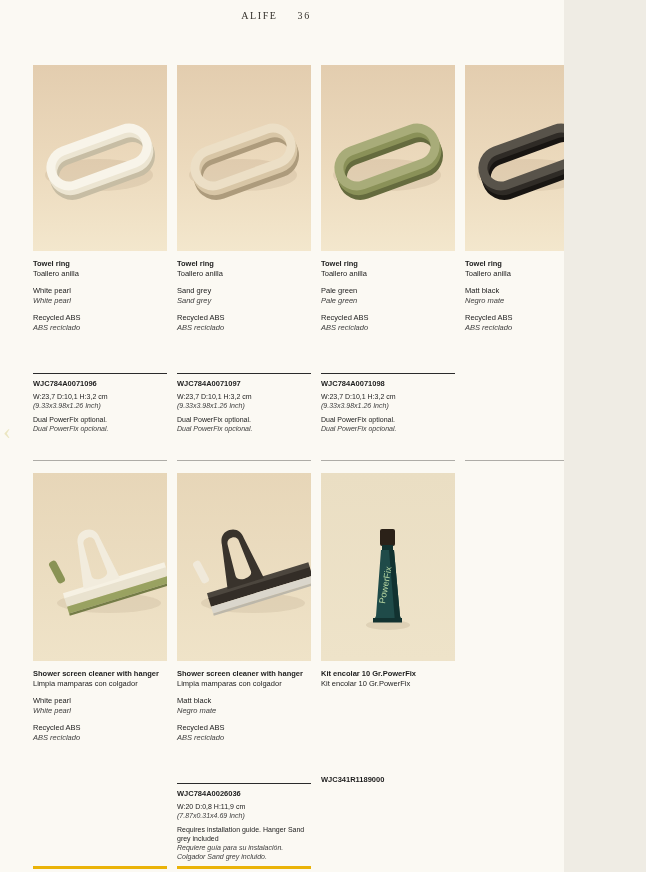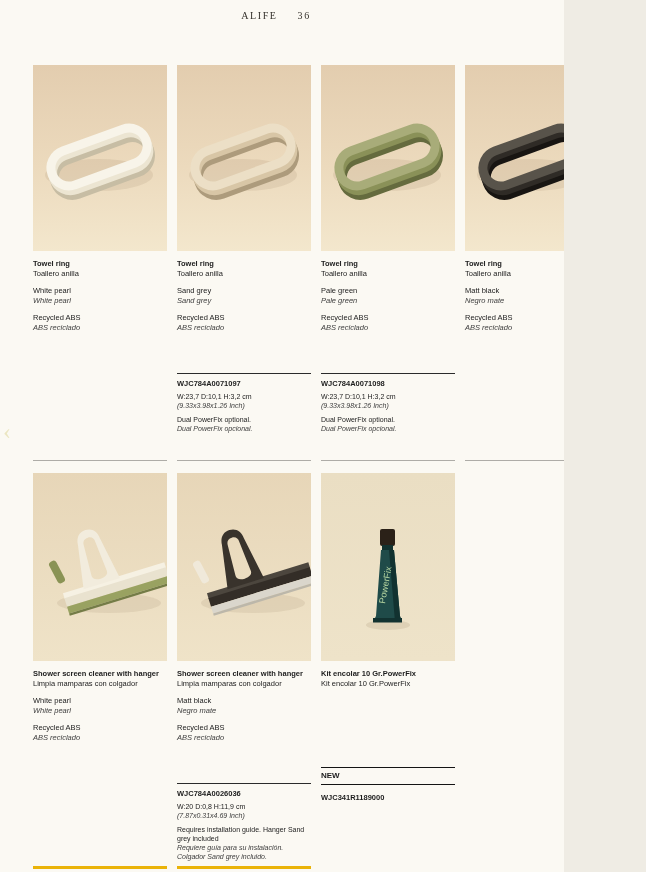--- a/index.html
+++ b/index.html
@@ -81,20 +81,27 @@
             <p class="l b">Towel ring</p>
             <p class="l">Toallero anilla</p>
           </div>
           <div class="grp">
             <p class="l">White pearl</p>
             <p class="l i">White pearl</p>
           </div>
           <div class="grp">
             <p class="l">Recycled ABS</p>
             <p class="l i">ABS reciclado</p>
+          </div>
+          <div class="codeblock">
+            <p class="code">WJC784A0071096</p>
+            <p class="s">W:23,7 D:10,1 H:3,2 cm</p>
+            <p class="s i">(9.33x3.98x1.26 Inch)</p>
+            <p class="s note">Dual PowerFix optional.</p>
+            <p class="s i">Dual PowerFix opcional.</p>
           </div>
         </div>
       </section>
 
       <section class="cell">
         <div class="tile">
           <svg viewBox="0 0 134 186">
             <ellipse cx="66" cy="110" rx="54" ry="16" fill="rgba(115,90,55,0.10)"></ellipse>
             <g transform="translate(66,92) rotate(-20)">
               <rect class="ring" x="-50" y="-18" width="100" height="36" rx="18" transform="translate(0,10)" stroke="#ad9b7c"></rect>
@@ -274,21 +281,20 @@
             <rect x="52" y="145" width="29" height="4.5" fill="#123230"></rect>
             <text transform="translate(64,131) rotate(-80)" font-size="9" font-family="Liberation Sans, sans-serif" fill="#b9d8a2">PowerFix</text>
           </svg>
         </div>
         <div class="info2 no-rule">
           <div class="grp-name">
             <p class="l b">Kit encolar 10 Gr.PowerFix</p>
             <p class="l">Kit encolar 10 Gr.PowerFix</p>
           </div>
           <div class="newblock">
-            <p class="new-label">NEW</p>
             <p class="newcode">WJC341R1189000</p>
           </div>
         </div>
       </section>
 
       <section class="cell"></section>
     </div>
   </div>
 </div>
 

